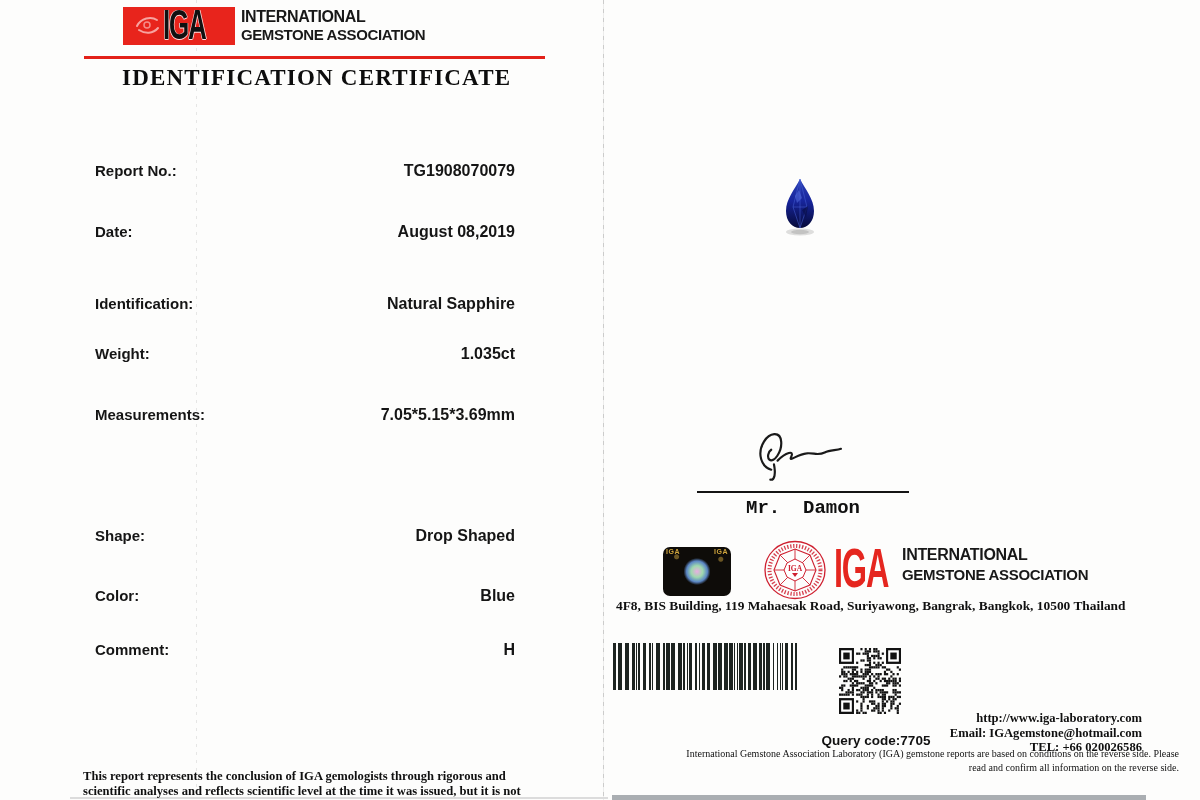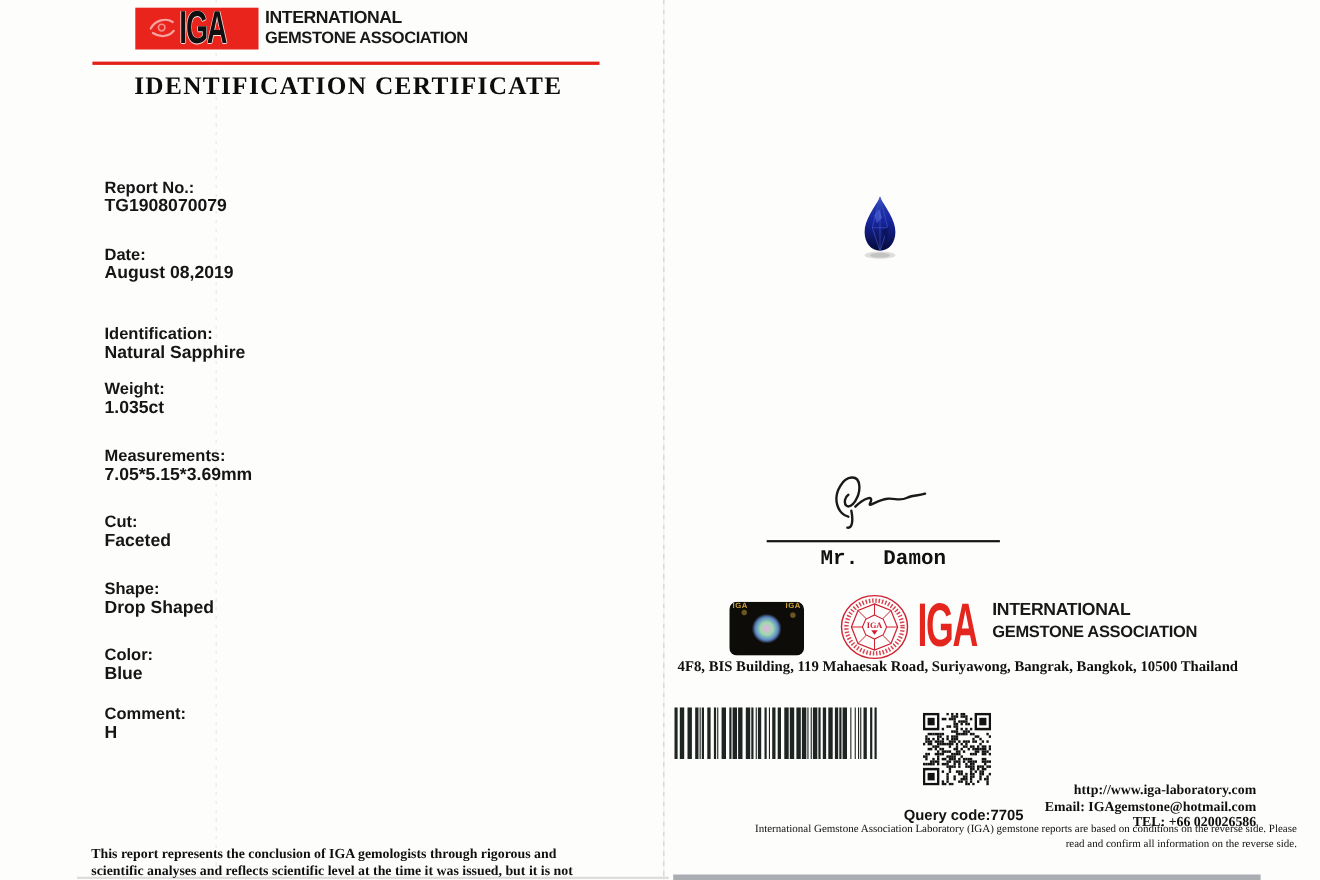--- a/index.html
+++ b/index.html
@@ -27,21 +27,21 @@
   .logo-lines{margin-left:6px;padding-top:1px;line-height:18px;}
   .logo-line1{font-size:16px;font-weight:700;letter-spacing:-.4px;color:#181818;}
   .logo-line2{font-size:15px;font-weight:700;letter-spacing:-.4px;color:#181818;}
   .red-rule{position:absolute;left:84px;top:56px;width:461px;height:3px;background:#e32119;}
   .cert-title{
     position:absolute;left:122px;top:65px;font-family:"Liberation Serif",serif;
     font-size:23px;font-weight:700;letter-spacing:1.2px;color:#0d0d0d;white-space:nowrap;
   }
 
   
-  .field-row{position:absolute;left:95px;width:420px;display:flex;justify-content:space-between;align-items:baseline;flex-direction:column;}
+  .field-row{position:absolute;left:95px;width:420px;display:flex;justify-content:space-between;align-items:baseline;}
   .field-label{font-size:15px;font-weight:700;color:#151515;}
   .field-value{font-size:16px;font-weight:600;color:#151515;text-align:right;}
   .row-0{top:162px}.row-1{top:223px}.row-2{top:295px}.row-3{top:345px}
   .row-4{top:406px}.row-5{top:466px}.row-6{top:527px}.row-7{top:587px}.row-8{top:641px}
 
   
   .disclaimer{
     position:absolute;left:83px;top:748px;width:462px;
     font-family:"Liberation Serif",serif;font-size:12.6px;font-weight:600;line-height:14.8px;color:#101010;margin-top:21px;
   }
@@ -137,24 +137,20 @@
     <span class="field-label">Identification:</span>
     <span class="field-value">Natural Sapphire</span>
   </div>
   <div class="field-row row-3">
     <span class="field-label">Weight:</span>
     <span class="field-value">1.035ct</span>
   </div>
   <div class="field-row row-4">
     <span class="field-label">Measurements:</span>
     <span class="field-value">7.05*5.15*3.69mm</span>
-  </div>
-  <div class="field-row row-5">
-    <span class="field-label">Cut:</span>
-    <span class="field-value">Faceted</span>
   </div>
   <div class="field-row row-6">
     <span class="field-label">Shape:</span>
     <span class="field-value">Drop Shaped</span>
   </div>
   <div class="field-row row-7">
     <span class="field-label">Color:</span>
     <span class="field-value">Blue</span>
   </div>
   <div class="field-row row-8">

